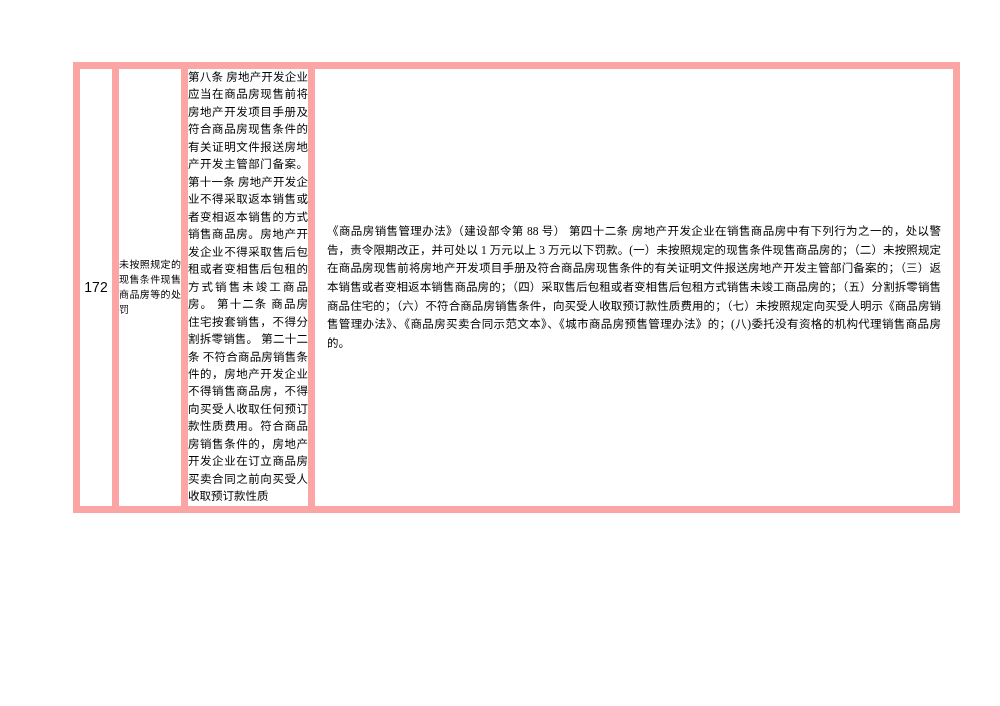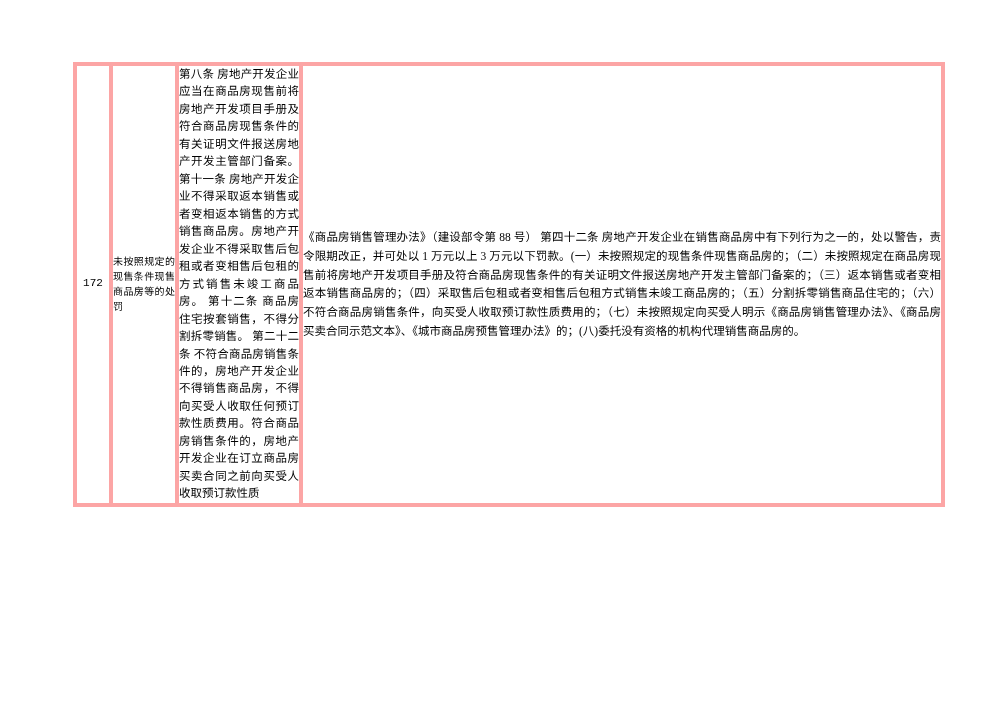--- a/index.html
+++ b/index.html
@@ -22,41 +22,41 @@
   }
   .doc-table {
     position: absolute;
     left: 73px;
     top: 62px;
     width: 852px;
     border-collapse: collapse;
     table-layout: fixed;
   }
   .doc-table td {
-    border: 4px solid #fca5a5;
+    border: 7px solid #fca5a5;
     vertical-align: middle;
     padding: 0;
   }
   .col-num {
     width: 32px;
   }
   .col-name {
     width: 62px;
   }
   .col-basis {
     width: 120px;
   }
   .col-detail {
     width: 638px;
   }
   .cell-num {
     text-align: center;
-    font-size: 11px;
+    font-size: 14px;
     line-height: 1.45;
-    font-family: Liberation Mono, monospace;
+    font-family: Liberation Sans, sans-serif;
   }
   .cell-name {
     font-size: 10px;
     line-height: 1.5;
     padding: 2px 3px;
     text-align: justify;
     text-justify: inter-ideograph;
     vertical-align: middle;
   }
   .cell-basis {
@@ -69,21 +69,21 @@
   }
   .cell-detail {
     font-size: 11.5px;
     line-height: 1.62;
     padding: 6px 8px 6px 8px;
     text-align: justify;
     text-justify: inter-ideograph;
     vertical-align: middle;
   }
   .cell-detail p {
-    margin: 0;
+    margin: 12px;
     text-indent: 0;
   }
 </style>
 </head>
 <body>
 
 <div class="page">
   <table class="doc-table">
     <tbody>
       <tr>

